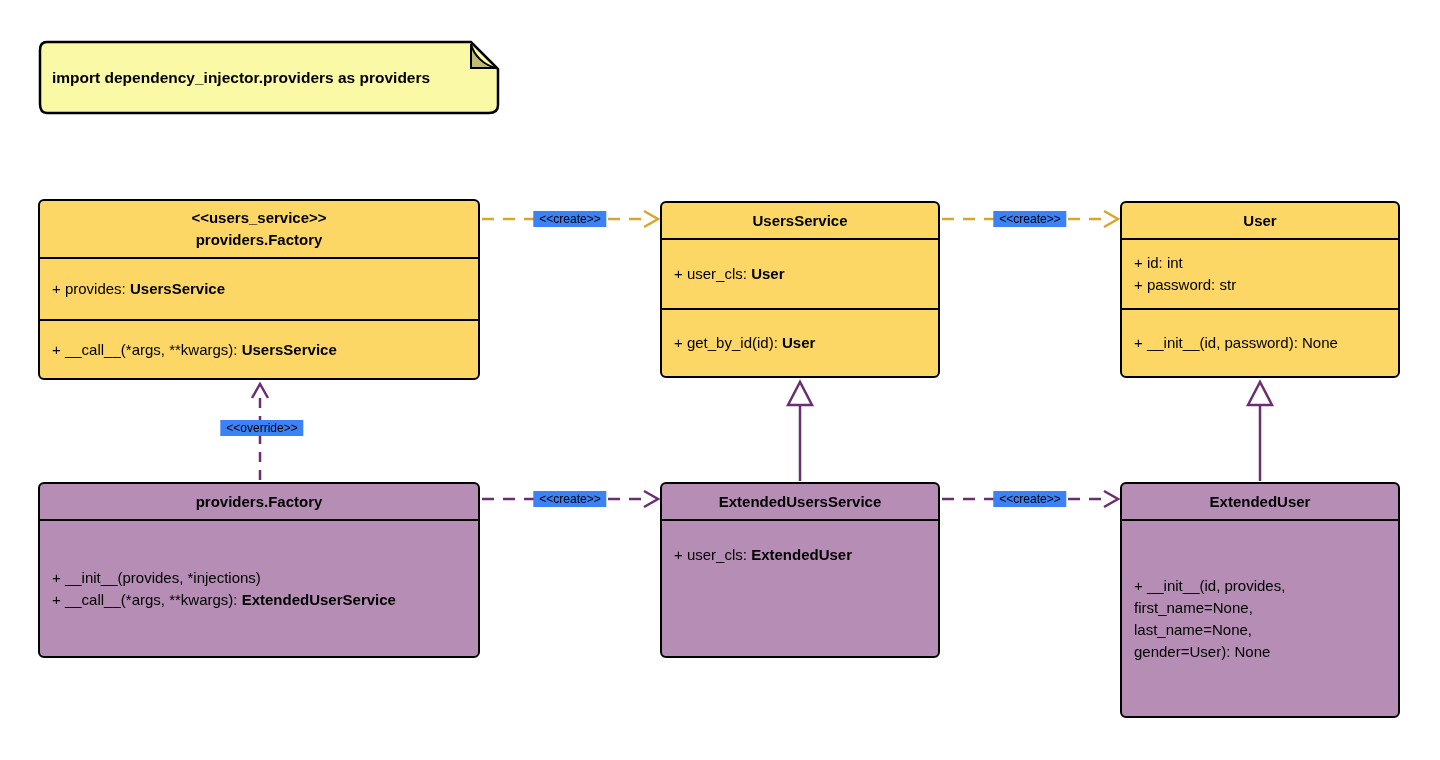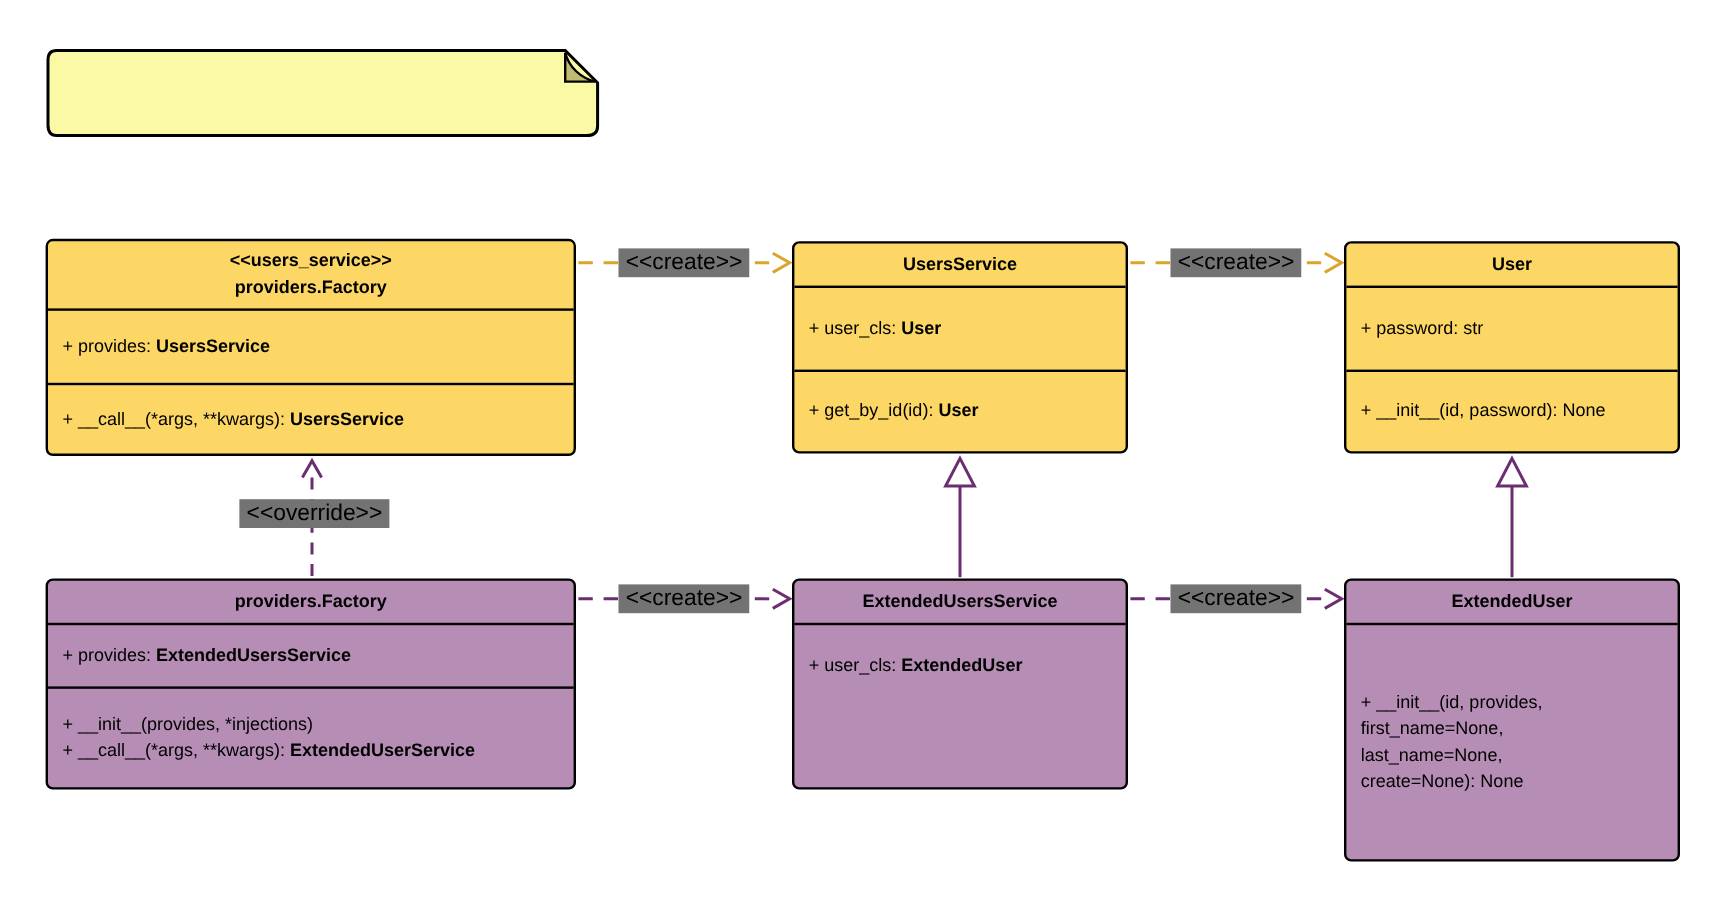--- a/index.html
+++ b/index.html
@@ -28,22 +28,22 @@
   .note { position:absolute; left:38px; top:40px; width:462px; height:75px; }
   .note svg { position:absolute; left:0; top:0; }
   .note-text {
     position:absolute; left:14px; top:0; height:75px; display:flex; align-items:center;
     font-size:15.5px; font-weight:bold; white-space:nowrap;
   }
 
   
   .edge-label {
     position:absolute; transform:translate(-50%,-50%);
-    background:#737373; padding:1px 6px;
-    font-size:19px; white-space:nowrap;
+    background:#3b82f6; padding:1px 6px;
+    font-size:12px; white-space:nowrap;
   }
 </style>
 </head>
 <body>
 
 <div id="canvas">
 
   <svg id="edges" viewBox="0 0 1440 760">
 
     <g stroke="#D9A62B" stroke-width="2.5" fill="none">
@@ -80,20 +80,21 @@
       <line x1="1260" y1="481" x2="1260" y2="405" fill="none"></line>
       <path d="M1260,382 L1248,405 L1272,405 Z" fill="#ffffff"></path>
     </g>
   </svg>
 
   <div class="note">
     <svg width="462" height="75" viewBox="0 0 462 75">
       <path d="M9,2 H433 L460,29 V65 Q460,73 451,73 H9 Q2,73 2,64 V10 Q2,2 9,2 Z" fill="#FAF9A5" stroke="#000000" stroke-width="2.5"></path>
       <path d="M433,4 C436,16 446,25 458,28 L433,28 Z" fill="#BFBC72" stroke="#000000" stroke-width="2"></path>
     </svg>
+    <div class="note-text">import dependency_injector.providers as providers</div>
   </div>
 
   <div class="uml-class yellow" style="left:38px; top:199px; width:442px; height:181px;">
     <div class="sec hdr" style="flex:0 0 56px">
       <div class="line b">&lt;&lt;users_service&gt;&gt;</div>
       <div class="line b">providers.Factory</div>
     </div>
     <div class="sec" style="flex:0 0 62px">
       <div class="line"><span>+ provides: </span><span class="b">UsersService</span></div>
     </div>
@@ -112,33 +113,31 @@
     <div class="sec grow">
       <div class="line"><span>+ get_by_id(id): </span><span class="b">User</span></div>
     </div>
   </div>
 
   <div class="uml-class yellow" style="left:1120px; top:201px; width:280px; height:177px;">
     <div class="sec hdr" style="flex:0 0 35px">
       <div class="line b">User</div>
     </div>
     <div class="sec" style="flex:0 0 70px">
+      <div class="line"><span>+ id: int</span></div>
       <div class="line"><span>+ password: str</span></div>
     </div>
     <div class="sec grow">
       <div class="line"><span>+ __init__(id, password): None</span></div>
     </div>
   </div>
 
   <div class="uml-class purple" style="left:38px; top:482px; width:442px; height:176px;">
     <div class="sec hdr" style="flex:0 0 35px">
       <div class="line b">providers.Factory</div>
-    </div>
-    <div class="sec" style="flex:0 0 53px">
-      <div class="line"><span>+ provides: </span><span class="b">ExtendedUsersService</span></div>
     </div>
     <div class="sec grow">
       <div class="line"><span>+ __init__(provides, *injections)</span></div>
       <div class="line"><span>+ __call__(*args, **kwargs): </span><span class="b">ExtendedUserService</span></div>
     </div>
   </div>
 
   <div class="uml-class purple" style="left:660px; top:482px; width:280px; height:176px;">
     <div class="sec hdr" style="flex:0 0 35px">
       <div class="line b">ExtendedUsersService</div>
@@ -149,21 +148,21 @@
   </div>
 
   <div class="uml-class purple" style="left:1120px; top:482px; width:280px; height:236px;">
     <div class="sec hdr" style="flex:0 0 35px">
       <div class="line b">ExtendedUser</div>
     </div>
     <div class="sec grow">
       <div class="line"><span>+ __init__(id, provides,</span></div>
       <div class="line"><span>first_name=None,</span></div>
       <div class="line"><span>last_name=None,</span></div>
-      <div class="line"><span>create=None): None</span></div>
+      <div class="line"><span>gender=User): None</span></div>
     </div>
   </div>
 
   <div class="edge-label" style="left:570px; top:219px;">&lt;&lt;create&gt;&gt;</div>
   <div class="edge-label" style="left:1030px; top:219px;">&lt;&lt;create&gt;&gt;</div>
   <div class="edge-label" style="left:570px; top:499px;">&lt;&lt;create&gt;&gt;</div>
   <div class="edge-label" style="left:1030px; top:499px;">&lt;&lt;create&gt;&gt;</div>
   <div class="edge-label" style="left:262px; top:428px;">&lt;&lt;override&gt;&gt;</div>
 
 </div>

